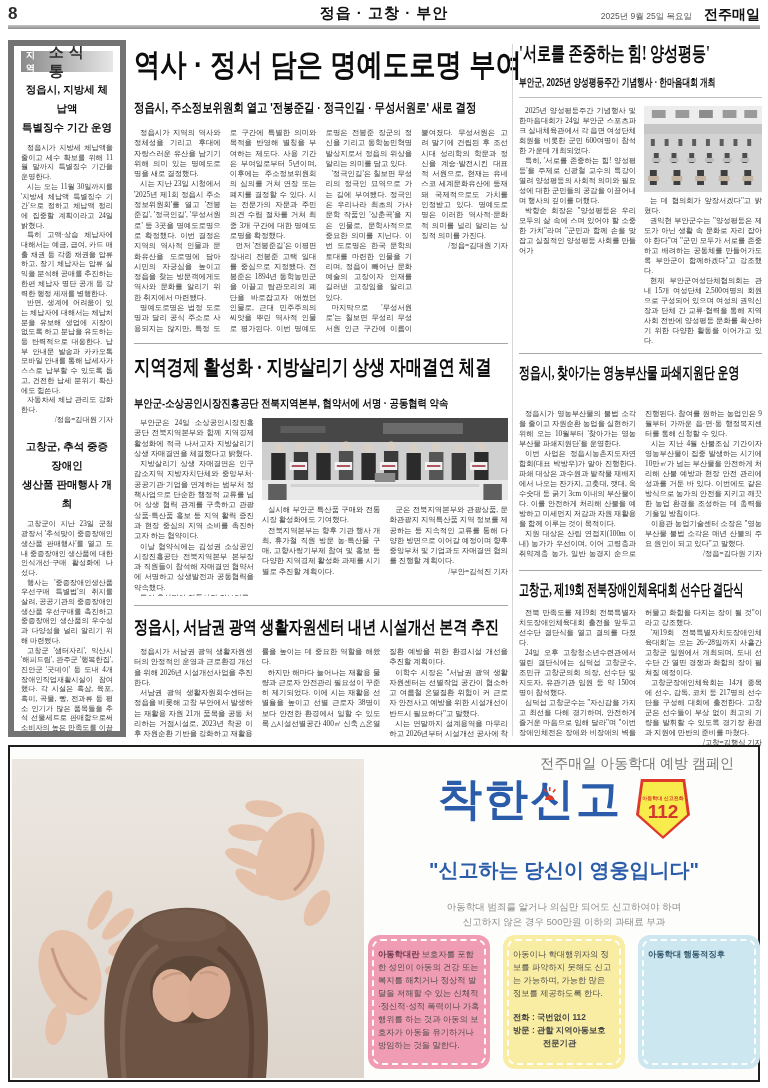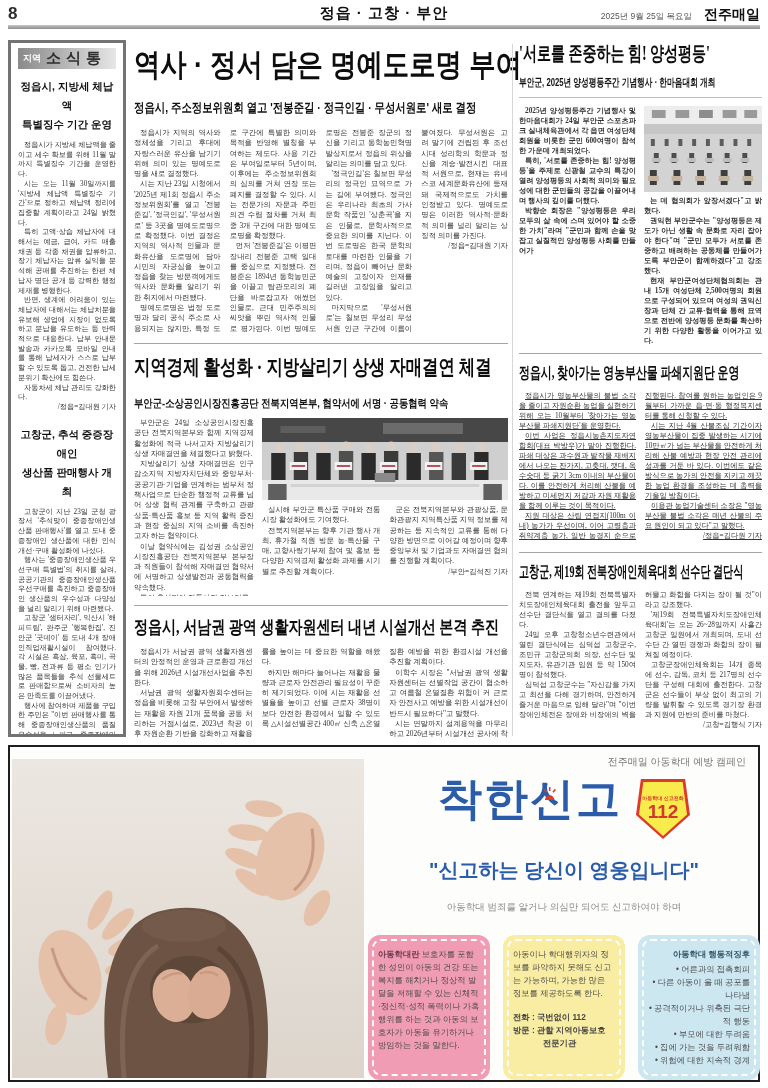--- a/index.html
+++ b/index.html
@@ -10,21 +10,21 @@
   .masthead{position:absolute;left:8px;top:4px;right:8px;height:20px;display:flex;align-items:baseline;}
   .m-page{font-family:"Liberation Sans",sans-serif;font-weight:700;font-size:17px;}
   .m-section{position:absolute;left:50%;transform:translateX(-50%);font-family:"Liberation Sans",sans-serif;
              font-weight:700;font-size:15px;letter-spacing:1px;color:#111;}
   .m-right{margin-left:auto;display:flex;align-items:baseline;gap:12px;}
   .m-date{font-size:8.5px;color:#555;font-family:"Liberation Sans",sans-serif;}
   .m-paper{font-family:"Liberation Sans",sans-serif;font-weight:900;font-size:14px;color:#111;}
   .m-rule{position:absolute;left:8px;right:8px;top:25px;height:4px;background:linear-gradient(#c6c6c6,#8d8d8d);}
 
   
-  .sidebar{position:absolute;left:8px;top:40px;width:118px;height:697px;border:3px solid #737373;
+  .sidebar{position:absolute;left:8px;top:40px;width:118px;height:697px;border:6px solid #737373;
            padding:5px 7px;box-sizing:border-box;overflow:hidden;background:#fff;}
   .sb-head{height:21px;background:linear-gradient(90deg,#8a8a8a,#e6e6e6);display:flex;align-items:center;
            gap:5px;padding:0 5px;margin-bottom:8px;}
   .sb-tag{color:#fff;font-family:"Liberation Sans",sans-serif;font-weight:700;font-size:9px;}
   .sb-title{font-family:"Liberation Sans",sans-serif;font-weight:900;font-size:15px;color:#2e2e2e;letter-spacing:5px;}
   .sb-art{margin-bottom:12px;}
   .sb-art-title{font-family:"Liberation Sans",sans-serif;font-weight:700;font-size:10.5px;line-height:19px;
                 text-align:center;margin:4px 0 7px;color:#111;}
   .sb-body{font-size:7.2px;line-height:9.7px;text-align:justify;color:#333;}
 
@@ -59,33 +59,33 @@
   .econ-row{display:flex;gap:8px;}
   .econ-c1{width:120px;height:178px;overflow:hidden;font-size:7.4px;line-height:10.3px;text-align:justify;color:#333;}
   .econ-right{flex:1;min-width:0;}
   .photo{display:block;background:#d6d6d6;overflow:hidden;}
   .photo svg{display:block;width:100%;height:100%;}
   .econ-photo{width:100%;height:82px;}
   .cols2e{height:90px;margin-top:5px;}
 
   .gender-sub{font-family:"Liberation Sans",sans-serif;font-weight:700;font-size:11px;color:#111;
               border-bottom:1px solid #bdbdbd;padding-bottom:7px;margin:8px 0 8px;}
-  .gender-row{display:flex;gap:8px;font-weight:bold;}
+  .gender-row{display:flex;gap:8px;}
   .g-c1{width:117px;height:238px;overflow:hidden;font-size:7.3px;line-height:10px;text-align:justify;color:#333;}
   .g-c2{flex:1;min-width:0;}
   .g-photo{width:100%;height:86px;margin-bottom:4px;}
   .g-c2t{height:148px;overflow:hidden;font-size:7.3px;line-height:10px;text-align:justify;color:#333;}
   .rc-body{font-size:7.3px;line-height:10px;}
-  .farm-body{height:152px;margin-top:7px;text-decoration:underline;}
+  .farm-body{height:152px;margin-top:25px;}
   .sports-body{height:148px;margin-top:7px;}
 
   
   .ad{position:absolute;left:8px;top:745px;width:752px;height:337px;border:2px solid #1f1f1f;
       box-sizing:border-box;background:#fdfdfc;}
-  .ad-label{position:absolute;top:8px;right:12px;font-family:"Liberation Sans",sans-serif;font-size:10px;color:#777;}
+  .ad-label{position:absolute;top:8px;right:24px;font-family:"Liberation Sans",sans-serif;font-size:14px;color:#777;}
   .ad-photo{position:absolute;left:2px;top:12px;width:352px;height:319px;}
   .ad-photo svg{display:block;width:100%;height:100%;}
   .ad-copy{position:absolute;left:360px;top:30px;width:388px;text-align:center;}
   .ad-title-row{display:flex;justify-content:center;align-items:flex-start;gap:14px;}
   .ad-title{position:relative;font-family:"Liberation Sans",sans-serif;font-weight:900;font-size:44px;
             line-height:1;color:#2a5caa;letter-spacing:2px;}
   .siren{position:absolute;top:-13px;left:56%;}
   .badge{width:54px;height:60px;position:relative;margin-top:2px;}
   .badge-outer{position:absolute;inset:0;background:#dd3a2b;
                clip-path:polygon(50% 100%,0 60%,9% 0,91% 0,100% 60%);}
@@ -97,21 +97,21 @@
   .ad-slogan{font-family:"Liberation Sans",sans-serif;font-weight:900;font-size:20px;color:#2a5caa;margin-top:18px;}
   .ad-notes{margin-top:15px;display:inline-block;text-align:left;font-family:"Liberation Sans",sans-serif;
             font-size:9.5px;color:#8d8d8d;line-height:15px;}
   .ad-notes .para{text-indent:0;text-align:center;}
   .ad-boxes{position:absolute;left:358px;top:188px;width:392px;display:flex;gap:13px;align-items:stretch;}
   .ad-box{flex:1;border-radius:12px;padding:13px 10px;position:relative;min-height:108px;
           font-family:"Liberation Sans",sans-serif;font-size:8.3px;line-height:13px;color:#4c4c4c;text-align:left;}
   .ad-box::after{content:"";position:absolute;inset:4px;border:2px dashed rgba(255,255,255,.95);
                  border-radius:9px;pointer-events:none;}
   .ad-box .para{text-indent:0;margin:0;}
-  .bp{background:#f19cb5;} .by{background:#f9eda4;} .bb{background:#cde7f1;text-align:right;}
+  .bp{background:#f19cb5;} .by{background:#f9eda4;} .bb{background:#cde7f1;}
   .box-lead{font-weight:700;color:#6d3a4e;}
   .box-title{font-weight:700;color:#31566b;margin-bottom:2px;}
   .contact{margin-top:11px;}
   .contact .para{font-weight:700;color:#474747;}
   .contact .para:nth-child(3){padding-left:30px;}
 </style>
 </head>
 <body>
 
 <header class="masthead">
@@ -325,21 +325,21 @@
                 <rect x="52" y="70" width="11" height="5"></rect>
                   <rect x="76" y="70" width="11" height="5"></rect>
                 <rect x="100" y="70" width="11" height="5"></rect>
               </g>
             </g>
           </svg>
         </span>
         <div class="g-c2t">
             <p class="para">는 데 협의회가 앞장서겠다"고 밝혔다.</p>
             <p class="para">권익현 부안군수는 "양성평등은 제도가 아닌 생활 속 문화로 자리 잡아야 한다"며 "군민 모두가 서로를 존중하고 배려하는 공동체를 만들어가도록 부안군이 함께하겠다"고 강조했다.</p>
-            <p class="para">현재 부안군여성단체협의회는 관내 15개 여성단체 2,500여명의 회원으로 구성되어 있으며 여성의 권익신장과 단체 간 교류·협력을 통해 묘역으로 전반에 양성평등 문화를 확산하기 위한 다양한 활동을 이어가고 있다.</p>
+            <p class="para">현재 부안군여성단체협의회는 관내 15개 여성단체 2,500여명의 회원으로 구성되어 있으며 여성의 권익신장과 단체 간 교류·협력을 통해 지역사회 전반에 양성평등 문화를 확산하기 위한 다양한 활동을 이어가고 있다.</p>
           </div>
       </div>
     </div>
   </section>
 
   <hr class="divider">
 
   <section>
     <h2 class="h-serif h-small"><span class="sqz s68">정읍시, 찾아가는 영농부산물 파쇄지원단 운영</span></h2>
     <div class="body-cols rc-body cols2 farm-body">
@@ -350,21 +350,21 @@
         <p class="para">이용관 농업기술센터 소장은 "영농부산물 불법 소각은 매년 산불의 주요 원인이 되고 있다"고 말했다.</p>
         <p class="para byline">/정읍=김다원 기자</p>
       </div>
   </section>
 
   <hr class="divider">
 
   <section>
     <h2 class="h-serif h-small"><span class="sqz s63">고창군, 제19회 전북장애인체육대회 선수단 결단식</span></h2>
     <div class="body-cols rc-body cols2 sports-body">
-        <p class="para">전북 연계하는 제19회 전북특별자치도장애인체육대회 출전을 앞두고 선수단 결단식을 열고 결의를 다졌다.</p>
+        <p class="para">전북 만족도를 제19회 전북특별자치도장애인체육대회 출전을 앞두고 선수단 결단식을 열고 결의를 다졌다.</p>
         <p class="para">24일 오후 고창청소년수련관에서 열린 결단식에는 심덕섭 고창군수, 조민규 고창군의회 의장, 선수단 및 지도자, 유관기관 임원 등 약 150여 명이 참석했다.</p>
         <p class="para">심덕섭 고창군수는 "자신감을 가지고 최선을 다해 경기하며, 안전하게 즐거운 마음으로 임해 달라"며 "이번 장애인체전은 장애와 비장애의 벽을 허물고 화합을 다지는 장이 될 것"이라고 강조했다.</p>
         <p class="para">'제19회 전북특별자치도장애인체육대회'는 오는 26~28일까지 사흘간 고창군 일원에서 개최되며, 도내 선수단 간 열띤 경쟁과 화합의 장이 펼쳐질 예정이다.</p>
         <p class="para">고창군장애인체육회는 14개 종목에 선수, 감독, 코치 등 217명의 선수단을 구성해 대회에 출전한다. 고창군은 선수들이 부상 없이 최고의 기량을 발휘할 수 있도록 경기장 환경과 지원에 만반의 준비를 마쳤다.</p>
         <p class="para byline">/고창=김행식 기자</p>
       </div>
   </section>
 </aside>
 
 <section class="ad">
@@ -426,42 +426,34 @@
       </span>
       <span class="badge">
         <span class="badge-outer"></span>
         <span class="badge-inner">
           <span class="badge-top">아동학대 신고전화</span>
           <span class="badge-num">112</span>
         </span>
       </span>
     </div>
     <div class="ad-slogan">"신고하는 당신이 영웅입니다"</div>
-    <div class="ad-notes"><p class="para">아동학대 범죄를 알거나 의심만 되어도 신고하여야 하며</p></div>
+    <div class="ad-notes"><p class="para">아동학대 범죄를 알거나 의심만 되어도 신고하여야 하며</p><p class="para">신고하지 않은 경우 500만원 이하의 과태료 부과</p></div>
   </div>
 
   <div class="ad-boxes">
     <div class="ad-box bp">
       <p class="para">
         <b class="box-lead">아동학대란</b><span> 보호자를 포함한 성인이 아동의 건강 또는 복지를 해치거나 정상적 발달을 저해할 수 있는 신체적·정신적·성적 폭력이나 가혹행위를 하는 것과 아동의 보호자가 아동을 유기하거나 방임하는 것을 말한다.</span>
       </p>
     </div>
     <div class="ad-box by">
       <p class="para">아동이나 학대행위자의 정보를 파악하지 못해도 신고는 가능하며, 가능한 많은 정보를 제공하도록 한다.</p>
       <div class="contact">
           <p class="para">전화 : 국번없이 112</p>
           <p class="para">방문 : 관할 지역아동보호</p>
           <p class="para">전문기관</p>
         </div>
     </div>
     <div class="ad-box bb">
       <div class="box-title">아동학대 행동적징후</div>
-      <div>
-          <p class="para">• 어른과의 접촉회피</p>
-          <p class="para">• 다른 아동이 울 때 공포를 나타냄</p>
-          <p class="para">• 공격적이거나 위축된 극단적 행동</p>
-          <p class="para">• 부모에 대한 두려움</p>
-          <p class="para">• 집에 가는 것을 두려워함</p>
-          <p class="para">• 위험에 대한 지속적 경계</p>
-        </div>
     </div>
   </div>
 </section>
 
 </body></html>

